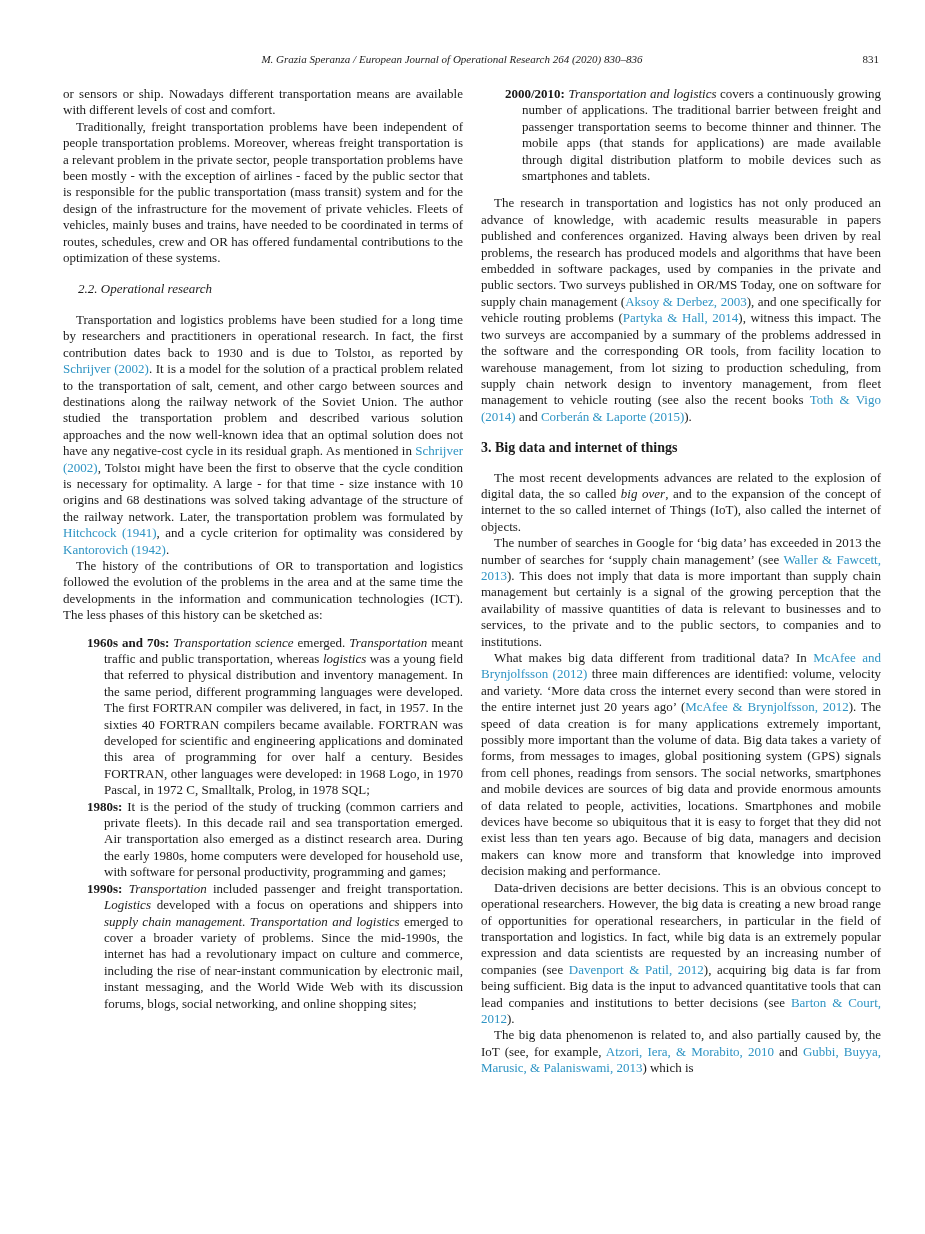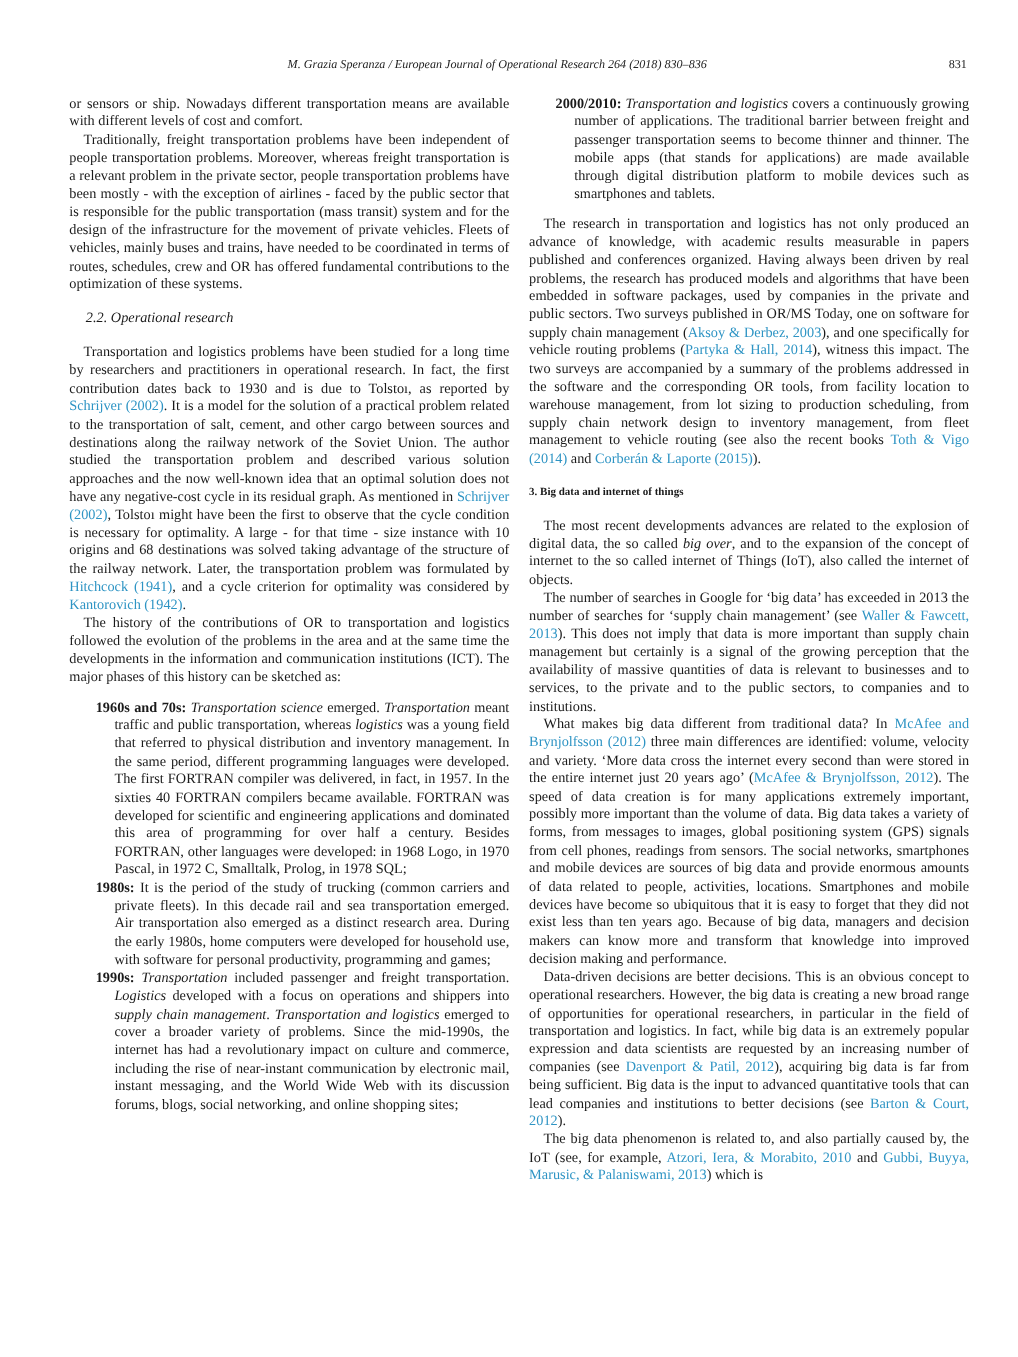--- a/index.html
+++ b/index.html
@@ -33,46 +33,46 @@
   .col-right { left: 481px; }
 
   p.para { margin: 0; }
   p.para.indent { text-indent: 13px; }
 
   h2.h-italic {
     font-size: 13px; line-height: 16.4px; font-weight: normal; font-style: italic;
     margin: 15px 0 14px 15px; text-align: left;
   }
   h2.h-bold {
-    font-size: 10px; line-height: 16.4px; font-weight: bold; font-style: normal;
+    font-size: 14px; line-height: 16.4px; font-weight: bold; font-style: normal;
     margin: 15px 0 13px 0; text-align: left;
   }
 
   p.list-item { margin: 0 0 0 41px; text-indent: -17px; }
   .gap-top { margin-top: 11px !important; }
 
   .italic { font-style: italic; }
   .bold   { font-weight: bold; }
   a.link  { text-decoration: none; cursor: pointer; }
 </style>
 </head>
 <body>
 
 <div class="page">
   <div class="running-header">
-    <span class="citation">M. Grazia Speranza / European Journal of Operational Research 264 (2018) 830–836</span>
+    <span class="citation">M. Grazia Speranza / European Journal of Operational Research 264 (2020) 830–836</span>
     <span class="pageno">831</span>
   </div>
 
   <div class="col col-left" id="col-left">
       <p class="para"><span class="plain">or sensors or ship. Nowadays different transportation means are available with different levels of cost and comfort.</span></p>
       <p class="para indent"><span class="plain">Traditionally, freight transportation problems have been independent of people transportation problems. Moreover, whereas freight transportation is a relevant problem in the private sector, people transportation problems have been mostly - with the exception of airlines - faced by the public sector that is responsible for the public transportation (mass transit) system and for the design of the infrastructure for the movement of private vehicles. Fleets of vehicles, mainly buses and trains, have needed to be coordinated in terms of routes, schedules, crew and OR has offered fundamental contributions to the optimization of these systems.</span></p>
       <h2 class="h-italic"><span class="plain">2.2. Operational research</span></h2>
       <p class="para indent"><span class="plain">Transportation and logistics problems have been studied for a long time by researchers and practitioners in operational research. In fact, the first contribution dates back to 1930 and is due to Tolstoı, as reported by </span><a class="link" href="#" style="color: rgb(46, 148, 196);">Schrijver (2002)</a><span class="plain">. It is a model for the solution of a practical problem related to the transportation of salt, cement, and other cargo between sources and destinations along the railway network of the Soviet Union. The author studied the transportation problem and described various solution approaches and the now well-known idea that an optimal solution does not have any negative-cost cycle in its residual graph. As mentioned in </span><a class="link" href="#" style="color: rgb(46, 148, 196);">Schrijver (2002)</a><span class="plain">, Tolstoı might have been the first to observe that the cycle condition is necessary for optimality. A large - for that time - size instance with 10 origins and 68 destinations was solved taking advantage of the structure of the railway network. Later, the transportation problem was formulated by </span><a class="link" href="#" style="color: rgb(46, 148, 196);">Hitchcock (1941)</a><span class="plain">, and a cycle criterion for optimality was considered by </span><a class="link" href="#" style="color: rgb(46, 148, 196);">Kantorovich (1942)</a><span class="plain">.</span></p>
-      <p class="para indent"><span class="plain">The history of the contributions of OR to transportation and logistics followed the evolution of the problems in the area and at the same time the developments in the information and communication institutions (ICT). The major phases of this history can be sketched as:</span></p>
+      <p class="para indent"><span class="plain">The history of the contributions of OR to transportation and logistics followed the evolution of the problems in the area and at the same time the developments in the information and communication technologies (ICT). The less phases of this history can be sketched as:</span></p>
       <p class="para list-item gap-top"><span class="bold">1960s and 70s:</span><span class="plain"> </span><span class="italic">Transportation science</span><span class="plain"> emerged. </span><span class="italic">Transportation</span><span class="plain"> meant traffic and public transportation, whereas </span><span class="italic">logistics</span><span class="plain"> was a young field that referred to physical distribution and inventory management. In the same period, different programming languages were developed. The first FORTRAN compiler was delivered, in fact, in 1957. In the sixties 40 FORTRAN compilers became available. FORTRAN was developed for scientific and engineering applications and dominated this area of programming for over half a century. Besides FORTRAN, other languages were developed: in 1968 Logo, in 1970 Pascal, in 1972 C, Smalltalk, Prolog, in 1978 SQL;</span></p>
       <p class="para list-item"><span class="bold">1980s:</span><span class="plain"> It is the period of the study of trucking (common carriers and private fleets). In this decade rail and sea transportation emerged. Air transportation also emerged as a distinct research area. During the early 1980s, home computers were developed for household use, with software for personal productivity, programming and games;</span></p>
       <p class="para list-item"><span class="bold">1990s:</span><span class="plain"> </span><span class="italic">Transportation</span><span class="plain"> included passenger and freight transportation. </span><span class="italic">Logistics</span><span class="plain"> developed with a focus on operations and shippers into </span><span class="italic">supply chain management</span><span class="plain">. </span><span class="italic">Transportation and logistics</span><span class="plain"> emerged to cover a broader variety of problems. Since the mid-1990s, the internet has had a revolutionary impact on culture and commerce, including the rise of near-instant communication by electronic mail, instant messaging, and the World Wide Web with its discussion forums, blogs, social networking, and online shopping sites;</span></p>
     </div>
   <div class="col col-right" id="col-right">
       <p class="para list-item"><span class="bold">2000/2010:</span><span class="plain"> </span><span class="italic">Transportation and logistics</span><span class="plain"> covers a continuously growing number of applications. The traditional barrier between freight and passenger transportation seems to become thinner and thinner. The mobile apps (that stands for applications) are made available through digital distribution platform to mobile devices such as smartphones and tablets.</span></p>
       <p class="para indent gap-top"><span class="plain">The research in transportation and logistics has not only produced an advance of knowledge, with academic results measurable in papers published and conferences organized. Having always been driven by real problems, the research has produced models and algorithms that have been embedded in software packages, used by companies in the private and public sectors. Two surveys published in OR/MS Today, one on software for supply chain management (</span><a class="link" href="#" style="color: rgb(46, 148, 196);">Aksoy &amp; Derbez, 2003</a><span class="plain">), and one specifically for vehicle routing problems (</span><a class="link" href="#" style="color: rgb(46, 148, 196);">Partyka &amp; Hall, 2014</a><span class="plain">), witness this impact. The two surveys are accompanied by a summary of the problems addressed in the software and the corresponding OR tools, from facility location to warehouse management, from lot sizing to production scheduling, from supply chain network design to inventory management, from fleet management to vehicle routing (see also the recent books </span><a class="link" href="#" style="color: rgb(46, 148, 196);">Toth &amp; Vigo (2014)</a><span class="plain"> and </span><a class="link" href="#" style="color: rgb(46, 148, 196);">Corberán &amp; Laporte (2015)</a><span class="plain">).</span></p>
       <h2 class="h-bold"><span class="plain">3. Big data and internet of things</span></h2>
       <p class="para indent"><span class="plain">The most recent developments advances are related to the explosion of digital data, the so called </span><span class="italic">big over</span><span class="plain">, and to the expansion of the concept of internet to the so called internet of Things (IoT), also called the internet of objects.</span></p>
       <p class="para indent"><span class="plain">The number of searches in Google for ‘big data’ has exceeded in 2013 the number of searches for ‘supply chain management’ (see </span><a class="link" href="#" style="color: rgb(46, 148, 196);">Waller &amp; Fawcett, 2013</a><span class="plain">). This does not imply that data is more important than supply chain management but certainly is a signal of the growing perception that the availability of massive quantities of data is relevant to businesses and to services, to the private and to the public sectors, to companies and to institutions.</span></p>

